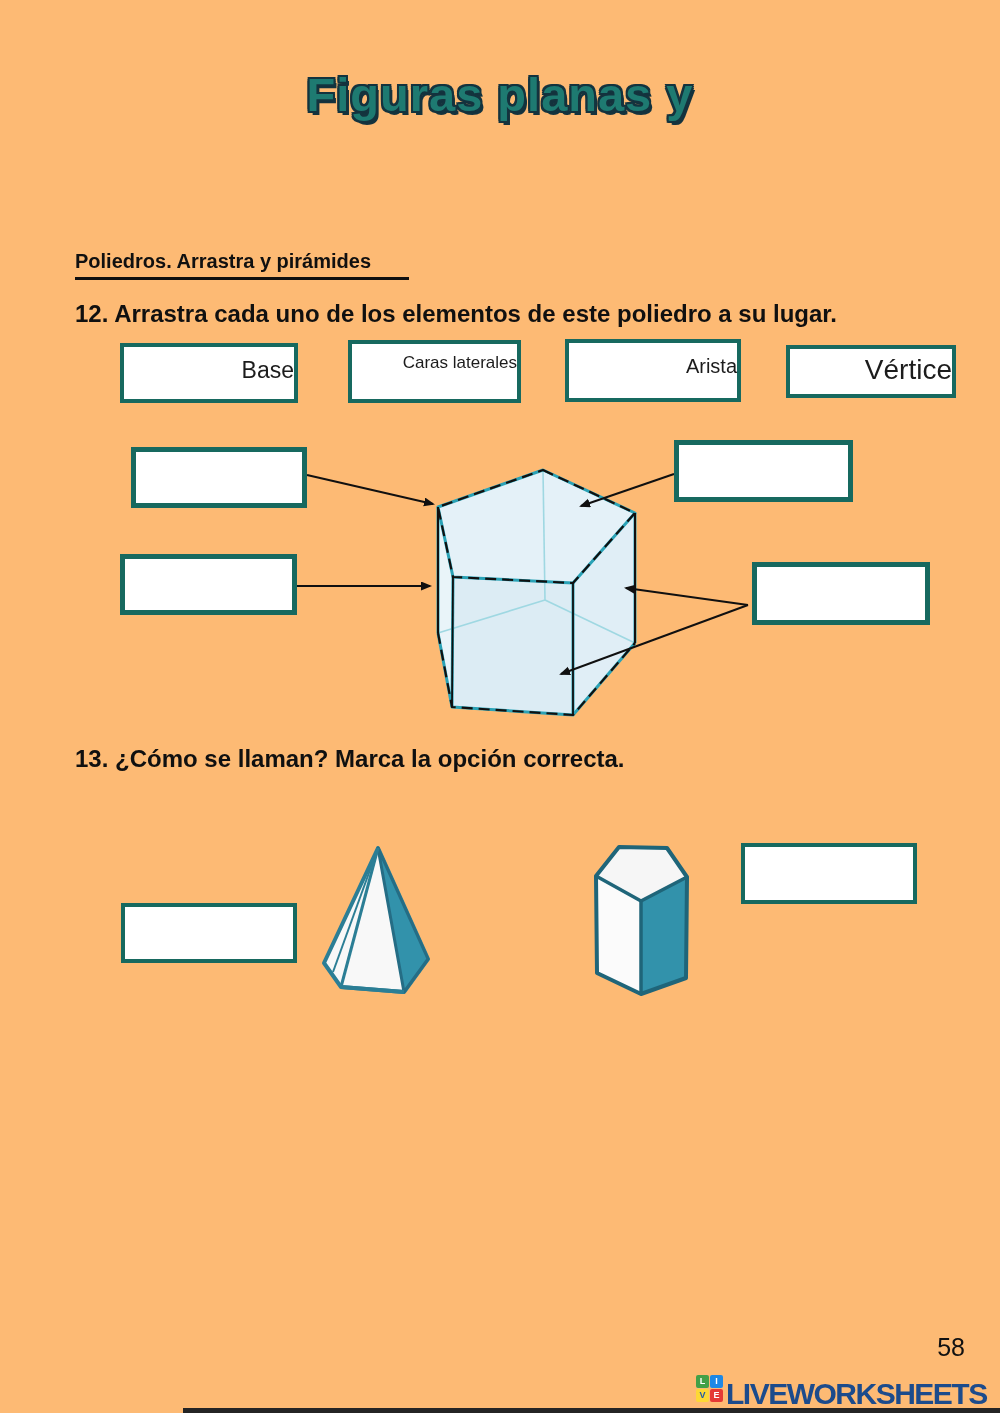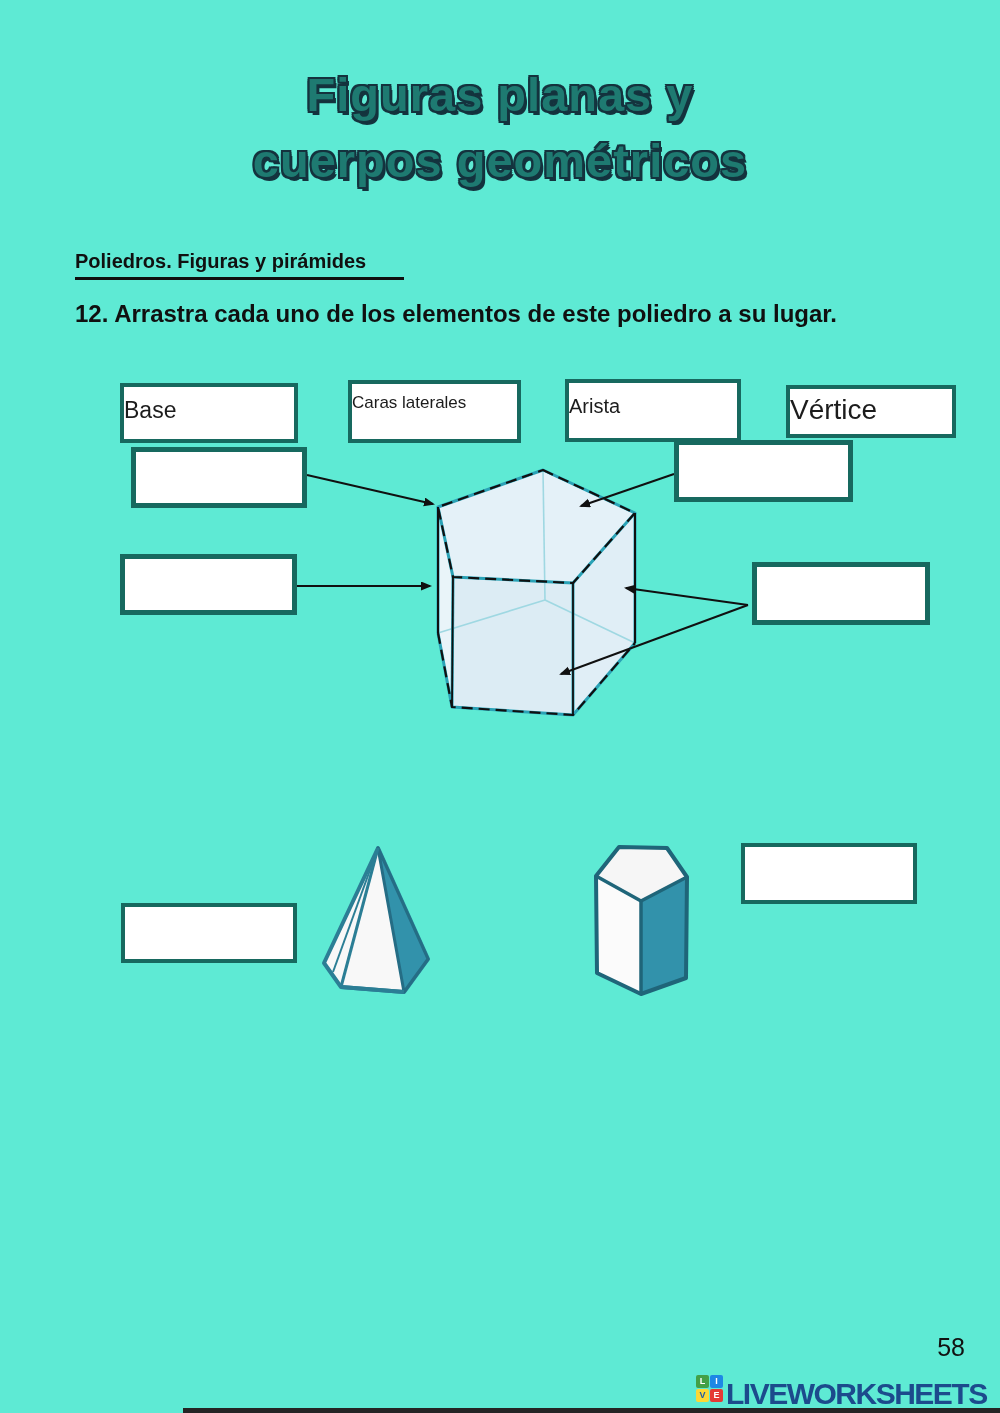--- a/index.html
+++ b/index.html
@@ -1,18 +1,18 @@
 <!DOCTYPE html>
 <html><head>
 <meta charset="utf-8">
 <style>
   html,body { margin:0; padding:0; background:#ffffff; }
   .page {
     position:relative; width:1000px; height:1413px; margin:0 auto;
-    background:#5eead4; font-family:"Liberation Sans", sans-serif;
+    background:#fdba74; font-family:"Liberation Sans", sans-serif;
     overflow:hidden;
   }
   .title {
     position:absolute; left:0; top:62px; width:100%; margin:0;
     text-align:center; font-weight:bold; font-size:47px; line-height:66px;
     color:#1e7a71; letter-spacing:1px;
     text-shadow:
       -2px -2px 0 #14333e, 2px -2px 0 #14333e,
       -2px  2px 0 #14333e, 2px  2px 0 #14333e,
       -2px  0   0 #14333e, 2px  0   0 #14333e,
@@ -25,21 +25,21 @@
     border-bottom:3px solid #101010; padding:0 38px 4px 0;
   }
   .prompt {
     position:absolute; left:75px; font-size:24px; font-weight:bold; color:#101010;
   }
   .prompt.q12 { top:300px; }
   .prompt.q13 { top:745px; }
 
   .word-box {
     position:absolute; border:4px solid #17695f; background:#ffffff;
-    text-align:left; color:#1c1c1c; box-sizing:content-box;margin-top:40px;
+    text-align:right; color:#1c1c1c; box-sizing:content-box;
   }
   .wb-base    { left:120px; top:343px; width:170px; height:52px; font-size:23px; line-height:46px; }
   .wb-caras   { left:348px; top:340px; width:165px; height:55px; font-size:17px; line-height:38px; }
   .wb-arista  { left:565px; top:339px; width:168px; height:55px; font-size:20px; line-height:46px; }
   .wb-vertice { left:786px; top:345px; width:162px; height:45px; font-size:28px; line-height:42px; }
 
   .drop-box {
     position:absolute; border:5px solid #17695f; background:#ffffff;
     box-sizing:content-box;
   }
@@ -88,24 +88,23 @@
     background:#242424;
   }
 </style>
 </head>
 <body>
 
 <div class="page">
 
   <h1 class="title">
     <span style="display:block">Figuras planas y</span>
-    <span style="display:block">cuerpos geométricos</span>
   </h1>
 
-  <div class="section-heading">Poliedros. Figuras y pirámides</div>
+  <div class="section-heading">Poliedros. Arrastra y pirámides</div>
 
   <div class="prompt q12">12. Arrastra cada uno de los elementos de este poliedro a su lugar.</div>
 
   <div class="word-box wb-base">
     <span>Base</span>
   </div>
   <div class="word-box wb-caras">
     <span>Caras laterales</span>
   </div>
   <div class="word-box wb-arista">
@@ -160,20 +159,21 @@
       <line x1="748" y1="165" x2="626" y2="148" marker-end="url(#arr)"></line>
       <line x1="748" y1="165" x2="561" y2="234" marker-end="url(#arr)"></line>
     </g>
   </svg>
 
   <div class="drop-box db-tl"></div>
   <div class="drop-box db-tr"></div>
   <div class="drop-box db-ml"></div>
   <div class="drop-box db-mr"></div>
 
+  <div class="prompt q13">13. ¿Cómo se llaman? Marca la opción correcta.</div>
 
   <div class="answer-box ab-left"></div>
   <div class="answer-box ab-right"></div>
 
   <svg class="shape-img pyramid-img" viewBox="0 0 150 170" xmlns="http://www.w3.org/2000/svg">
     <polygon points="78,13 128,124 104,157 41,152 24,128" fill="#f8f8f8" stroke="#2b7e95" stroke-width="4" stroke-linejoin="round"></polygon>
     <polygon points="78,13 104,157 128,124" fill="#3292ab" stroke="#256d85" stroke-width="3" stroke-linejoin="round"></polygon>
     <line x1="78" y1="13" x2="41" y2="152" stroke="#2b7e95" stroke-width="3"></line>
     <line x1="78" y1="13" x2="33" y2="137" stroke="#2b7e95" stroke-width="2"></line>
     <line x1="41" y1="152" x2="104" y2="157" stroke="#2b7e95" stroke-width="4"></line>

